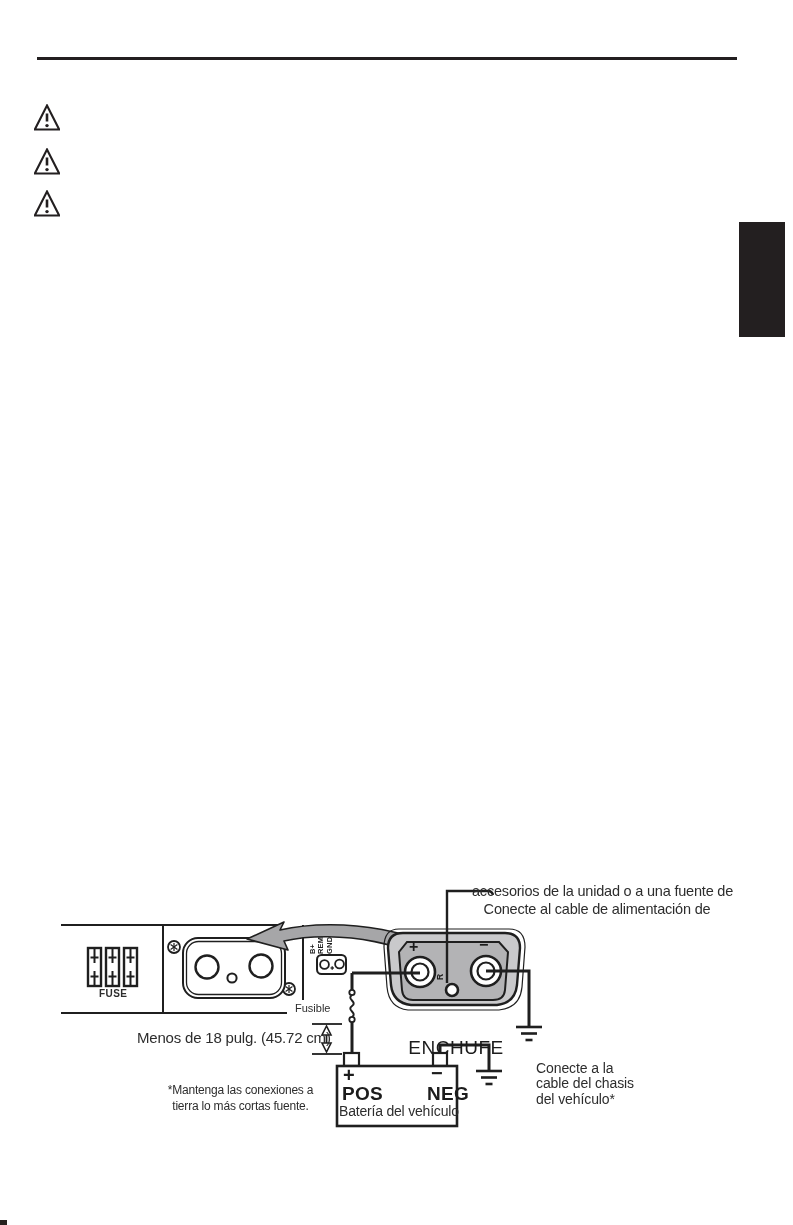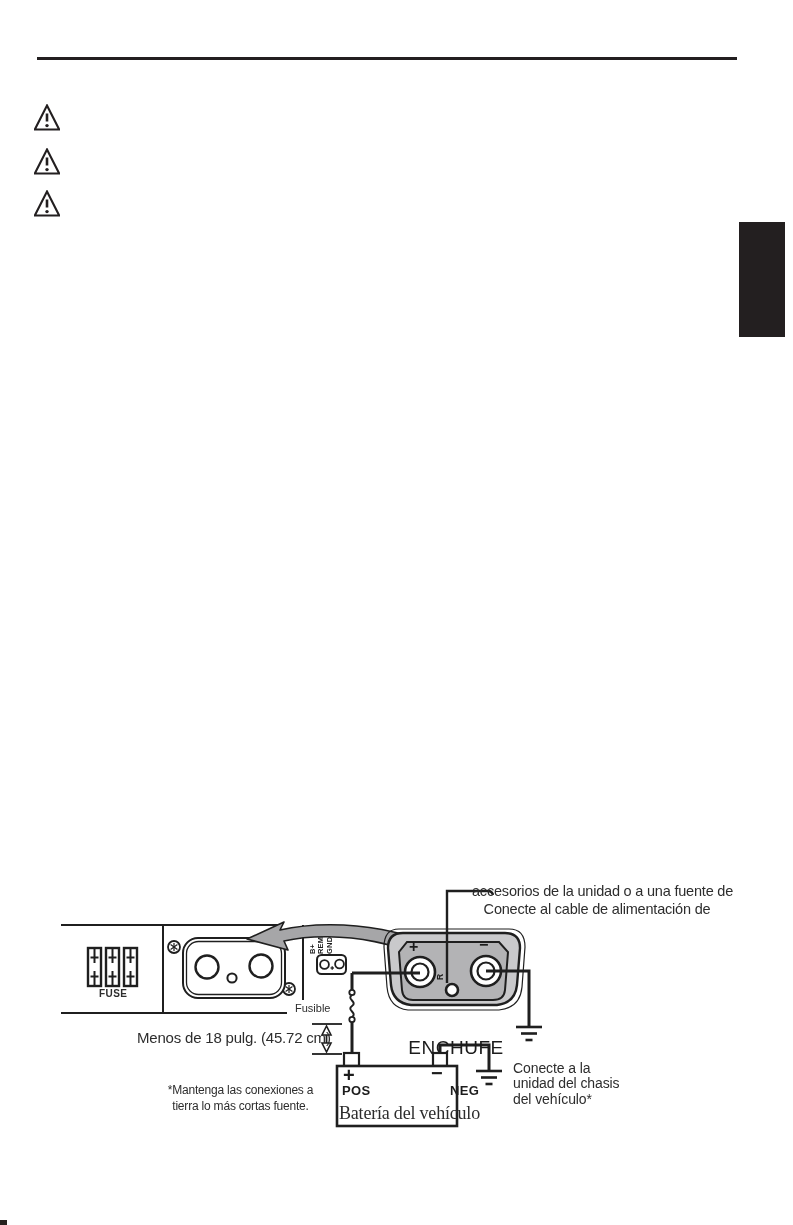--- a/index.html
+++ b/index.html
@@ -21,31 +21,31 @@
   .warning{position:absolute;left:34px;width:26px;height:27px;}
   .diagram-svg{position:absolute;left:0;top:0;}
   .dtext{position:absolute;color:#2d2d2d;white-space:nowrap;}
   .callout{left:472px;top:883px;width:250px;text-align:center;
     font-size:14.5px;line-height:17.5px;letter-spacing:-0.2px;}
   .callout span{display:block;}
   .note-left{left:148px;top:1083px;width:185px;text-align:center;
     font-size:12px;line-height:15.5px;letter-spacing:-0.2px;}
   .note-left span{display:block;}
   .note-right{left:513px;top:1061px;font-size:14px;line-height:15.3px;letter-spacing:-0.1px;}
-  .note-right span{display:block;}
+  .note-right span{display:block;margin-left:23px;}
   .lbl-fusible{left:295px;top:1002px;font-size:11px;}
   .lbl-menos{left:137px;top:1029px;font-size:15px;letter-spacing:-0.2px;}
   .lbl-enchufe{left:406px;top:1007px;width:100px;text-align:center;
     font-weight:normal;font-size:19px;letter-spacing:0.5px;color:#1c1c1c;margin-top:30px;}
   .lbl-fuse{left:99px;top:988px;width:28px;text-align:center;
     font-weight:bold;font-size:10px;letter-spacing:0.4px;}
   .plug-sign{font-weight:bold;font-size:16px;color:#1c1c1c;}
   .bat-sign{font-weight:bold;font-size:20px;color:#1c1c1c;}
-  .bat-lbl{font-weight:bold;font-size:13px;letter-spacing:0.3px;color:#1c1c1c;}
-  .bat-name{left:339px;top:1103px;font-size:18px;letter-spacing:-0.2px;font-family:Liberation Serif, serif;}
+  .bat-lbl{font-weight:bold;font-size:19px;letter-spacing:0.3px;color:#1c1c1c;}
+  .bat-name{left:339px;top:1103px;font-size:14px;letter-spacing:-0.2px;}
   .vlabel{position:absolute;transform:rotate(-90deg);transform-origin:0 100%;
     font-weight:bold;font-size:7.5px;line-height:8px;letter-spacing:0.2px;color:#1c1c1c;white-space:nowrap;}
   .rlabel{position:absolute;transform:rotate(-90deg);transform-origin:0 100%;
     font-weight:bold;font-size:8.5px;line-height:9px;color:#1c1c1c;}
   .corner-mark{position:absolute;left:0;top:1220px;width:7px;height:5px;background:#26221f;}
 </style>
 </head>
 <body>
 
 <div class="page">
@@ -210,28 +210,28 @@
   <span class="dtext lbl-menos">Menos de 18 pulg. (45.72 cm)</span>
 
   <span class="dtext plug-sign" style="left:409px;top:938px">+</span>
   <span class="dtext plug-sign" style="left:479px;top:936px">−</span>
   <span class="rlabel" style="left:445px;top:971px">R</span>
   <span class="dtext lbl-enchufe">ENCHUFE</span>
 
   <span class="dtext bat-sign" style="left:343px;top:1064px">+</span>
   <span class="dtext bat-lbl" style="left:342px;top:1083px">POS</span>
   <span class="dtext bat-sign" style="left:431px;top:1062px">−</span>
-  <span class="dtext bat-lbl" style="left:450px;top:1083px">NEG</span>
+  <span class="dtext bat-lbl" style="left:427px;top:1083px">NEG</span>
   <span class="dtext bat-name">Batería del vehículo</span>
 
   <div class="dtext note-left">
     <span>*Mantenga las conexiones a</span>
     <span>tierra lo más cortas fuente.</span>
   </div>
 
   <div class="dtext note-right">
     <span>Conecte a la</span>
-    <span>unidad del chasis</span>
+    <span>cable del chasis</span>
     <span>del vehículo*</span>
   </div>
 
   <div class="corner-mark"></div>
 </div>
 
 </body></html>

